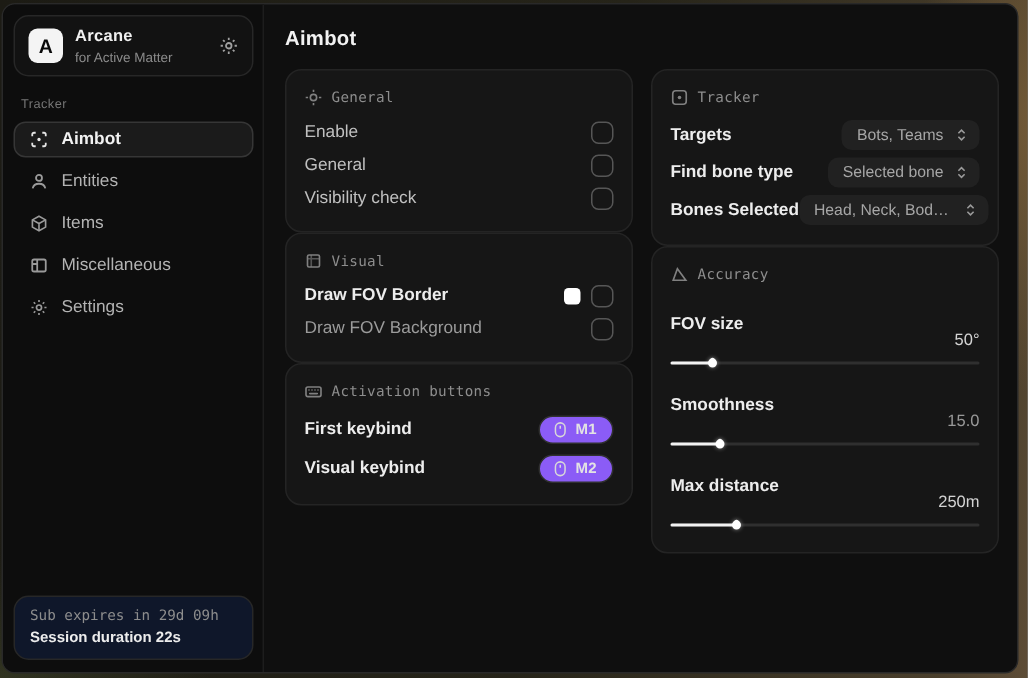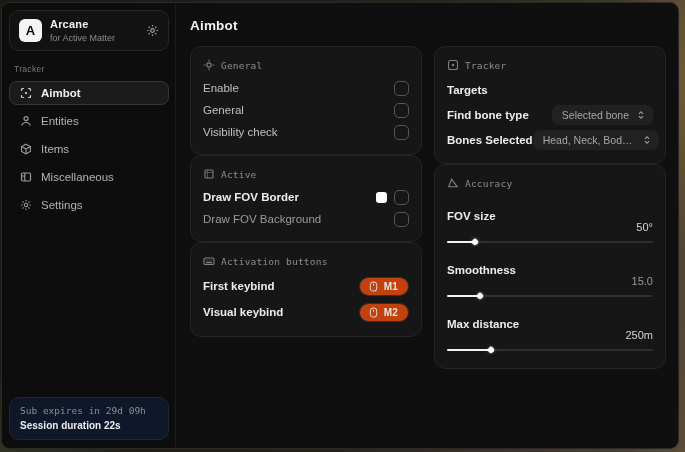--- a/index.html
+++ b/index.html
@@ -77,21 +77,21 @@
   .lbl       { font-size:11.5px; color:#c0c0c0; }
   .lbl-bold  { font-size:11.5px; color:#ededed; font-weight:bold;text-align:right; }
   .lbl-dim   { font-size:11.5px; color:#9b9b9b; }
   .checkbox {
     width:15px; height:15px; border:1.5px solid #565656; border-radius:5px;
     background:transparent; cursor:pointer; flex:0 0 15px;
   }
   .right-group { display:flex; align-items:center; gap:7px; }
   .color-swatch { width:11px; height:11px; border-radius:3px; cursor:pointer; }
   .key-pill {
-    display:flex; align-items:center; gap:5px; background:#c2410c;
+    display:flex; align-items:center; gap:5px; background:#8b5cf6;
     border:1px solid #303030; border-radius:999px; padding:3px 10px 3px 8px;
     cursor:pointer;
     text-align:right;
   }
   .key-pill .mi { display:flex; color:#d8d8d8; }
   .key-label { font-size:10px; color:#e3e3e3; font-weight:bold; letter-spacing:.2px; }
   .select-pill {
     display:flex; align-items:center; gap:7px; background:#212121;
     border-radius:7px; padding:4px 7px 4px 10px; cursor:pointer; max-width:150px;
   }
@@ -226,21 +226,21 @@
         </div>
 
         <div class="card">
           <div class="card-head">
             <span class="hi">
               <svg width="12" height="12" viewBox="0 0 12 12" fill="none" stroke="currentColor" stroke-width="1.1">
                 <rect x="2" y="2" width="8" height="8" rx="1"></rect>
                 <path d="M2 4.5h8M4.5 2v8" opacity=".6"></path>
               </svg>
             </span>
-            <span>Active</span>
+            <span>Visual</span>
           </div>
           <div class="row">
             <span class="lbl-bold">Draw FOV Border</span>
             <span class="right-group">
               <span class="color-swatch" style="background:#ffffff"></span>
               <span class="checkbox"></span>
             </span>
           </div>
           <div class="row">
             <span class="lbl-dim">Draw FOV Background</span>
@@ -292,20 +292,28 @@
             <span class="hi">
               <svg width="12" height="12" viewBox="0 0 12 12" fill="none" stroke="currentColor" stroke-width="1.1">
                 <rect x="1.5" y="1.5" width="9" height="9" rx="2"></rect>
                 <circle cx="6" cy="6" r="1.2" fill="currentColor" stroke="none"></circle>
               </svg>
             </span>
             <span>Tracker</span>
           </div>
           <div class="row" style="min-height:25px">
             <span class="lbl-bold">Targets</span>
+            <span class="select-pill">
+              <span class="select-value">Bots, Teams</span>
+              <span class="ui">
+                <svg width="10" height="10" viewBox="0 0 12 12" fill="none" stroke="currentColor" stroke-width="1.3">
+                  <path d="M3.5 4.6 6 2.1l2.5 2.5M3.5 7.4 6 9.9l2.5-2.5"></path>
+                </svg>
+              </span>
+            </span>
           </div>
           <div class="row" style="min-height:25px">
             <span class="lbl-bold">Find bone type</span>
             <span class="select-pill">
               <span class="select-value">Selected bone</span>
               <span class="ui">
                 <svg width="10" height="10" viewBox="0 0 12 12" fill="none" stroke="currentColor" stroke-width="1.3">
                   <path d="M3.5 4.6 6 2.1l2.5 2.5M3.5 7.4 6 9.9l2.5-2.5"></path>
                 </svg>
               </span>

